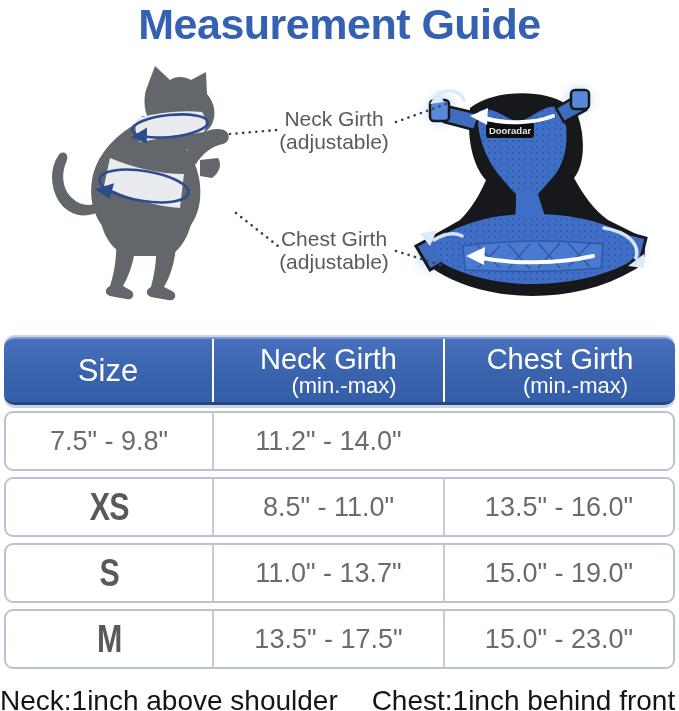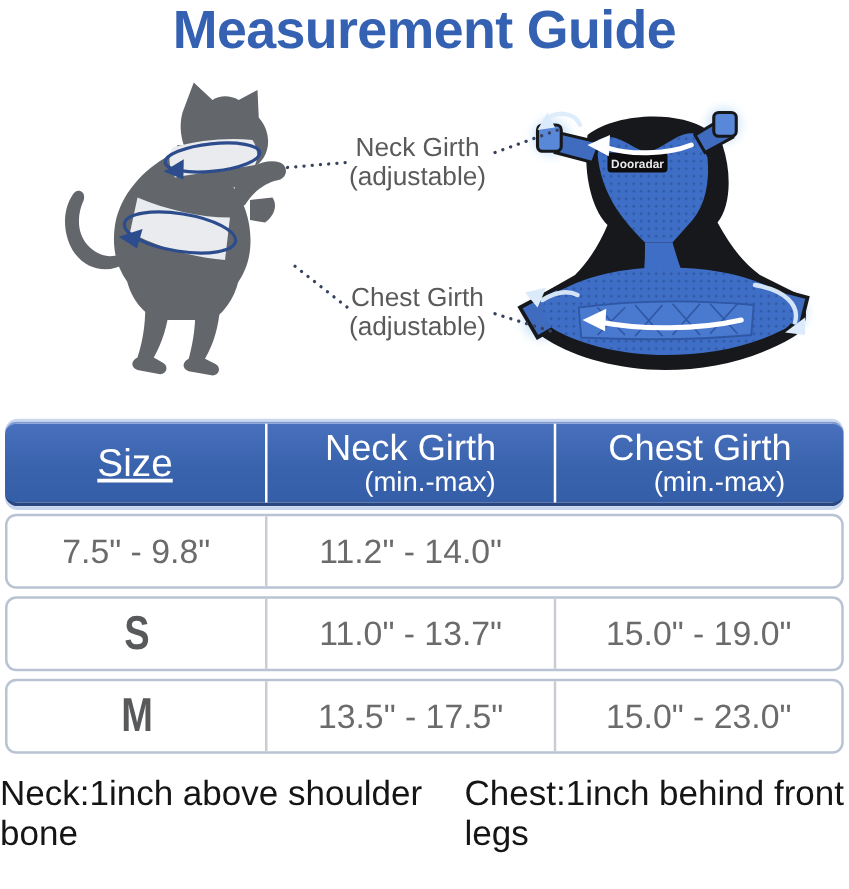--- a/index.html
+++ b/index.html
@@ -28,21 +28,21 @@
     display:grid;grid-template-columns:208px 231px 1fr;align-items:center;
     height:63px;text-align:center;color:#fff;
     background:linear-gradient(180deg,#4870BD 0%,#3A63AD 55%,#355EA8 100%);
     border-top:2px solid #7F9BD2;border-bottom:3px solid #27477E;
     border-radius:10px;
     box-shadow:0 3px 0 #C6D4ED, 0 -2px 0 #CBD7EF;
   }
   .th{height:100%;display:flex;flex-direction:column;justify-content:center;}
   .th + .th{border-left:2px solid #ffffff;}
   .th-title{font-size:29px;line-height:31px;}
-  .th-size .th-title{font-size:31px;text-decoration:underline;}
+  .th-size .th-title{font-size:31px;}
   .th-sub{font-size:22px;line-height:22px;padding-left:31px;}
 
   .trow{
     display:grid;grid-template-columns:206px 231px 1fr;align-items:center;
     height:56px;margin-top:6px;text-align:center;
     border:2px solid #B9C3D3;border-radius:9px;background:#fff;
   }
   .td{height:100%;display:flex;align-items:center;justify-content:center;}
   .td + .td{border-left:2px solid #C9CDD3;}
   .size-label{
@@ -189,20 +189,31 @@
     <div class="trow">
       <div class="td">
           <span class="val">7.5" - 9.8"</span>
         </div>
       <div class="td">
           <span class="val">11.2" - 14.0"</span>
         </div>
     </div>
     <div class="trow">
       <div class="td">
+          <span class="size-label">XS</span>
+        </div>
+      <div class="td">
+          <span class="val">8.5" - 11.0"</span>
+        </div>
+      <div class="td">
+          <span class="val">13.5" - 16.0"</span>
+        </div>
+    </div>
+    <div class="trow">
+      <div class="td">
           <span class="size-label">S</span>
         </div>
       <div class="td">
           <span class="val">11.0" - 13.7"</span>
         </div>
       <div class="td">
           <span class="val">15.0" - 19.0"</span>
         </div>
     </div>
     <div class="trow">

